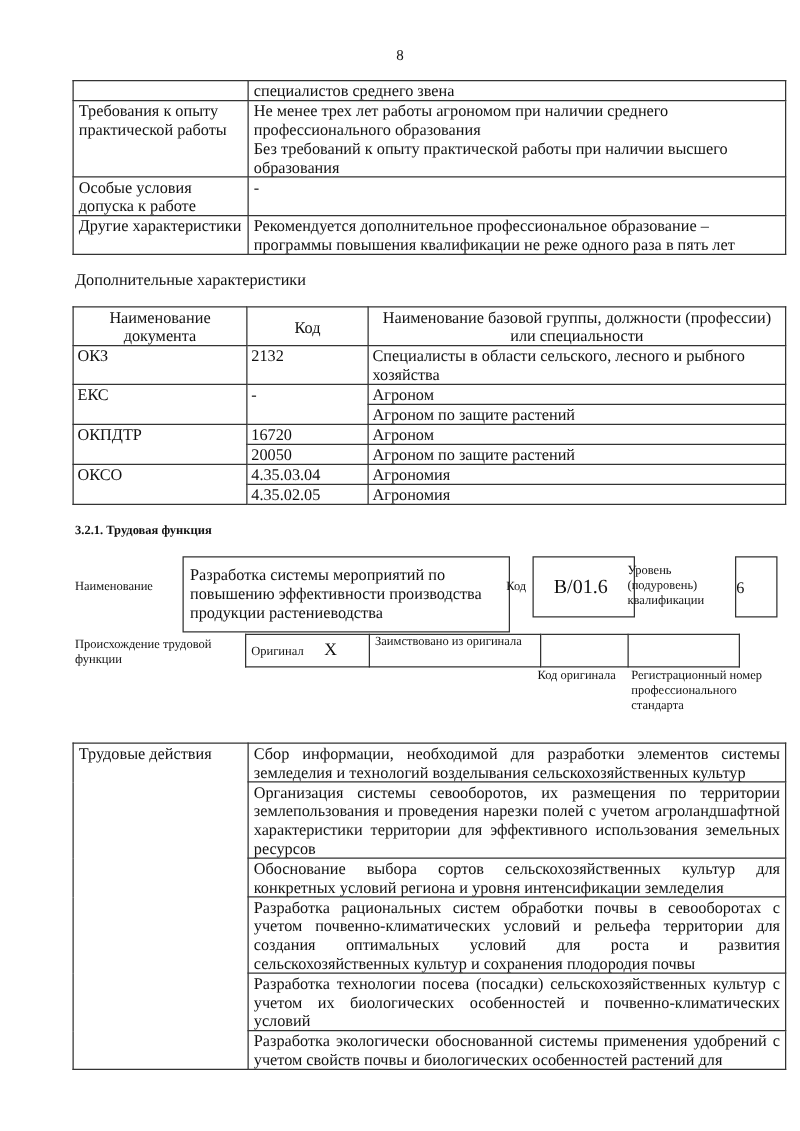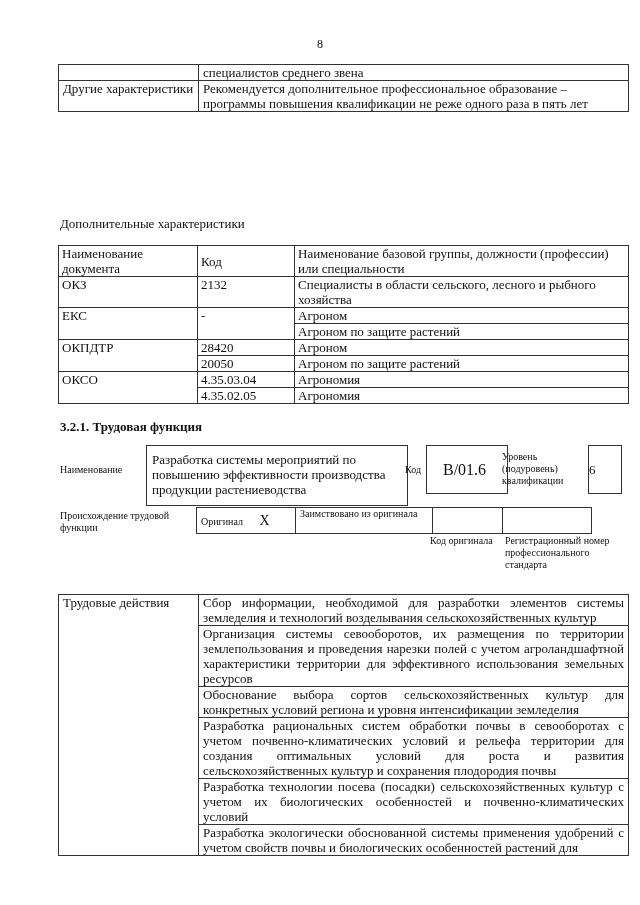--- a/index.html
+++ b/index.html
@@ -6,40 +6,51 @@
   body { width:640px; height:905px; position:relative; overflow:hidden;
          font-family:"Liberation Serif", "DejaVu Serif", serif; color:#111; }
   .abs { position:absolute; }
   .pnum { left:0; width:640px; top:37px; text-align:center; font-size:12px; }
   table { border-collapse:collapse; position:absolute;border-radius:15px; }
   td { border:1px solid #333; vertical-align:top; padding:0 4px; font-size:13px; line-height:15px; }
   .t1 { left:58px; top:64px; width:571px; }
   .t1 td.lab { width:131px; }
   .t2 { left:58px; top:245px; width:571px; }
   .t2 td { padding:0 3px; }
-  .t2 .hd td { vertical-align:middle; }
+  .t2 .hd td { text-align:center; vertical-align:middle; }
   .add-title { left:60px; top:216px; font-size:13px; }
-  .sec { left:60px; top:419px; font-size:13px; font-weight:bold; }
+  .sec { left:60px; top:419px; font-size:10px; font-weight:bold; }
   .lbl-small { font-size:10px; line-height:12px; }
   .box { border:1px solid #333; position:absolute; }
   .t3 { left:58px; top:594px; width:571px; }
   .t3 td.lab { width:131px; }
   .t3 td.jt { text-align:justify; text-align-last:justify; }
   .center { text-align:left; }
 </style>
 </head>
 <body>
 
 <div class="abs pnum">8</div>
 
 <table class="t1">
   <tbody>
       <tr>
     <td class="lab"></td>
     <td>специалистов среднего звена</td>
+  </tr>
+  <tr>
+    <td class="lab">Требования к опыту практической работы</td>
+    <td>
+      <div>Не менее трех лет работы агрономом  при наличии среднего профессионального образования</div>
+      <div>Без требований к опыту практической работы при наличии высшего образования</div>
+    </td>
+  </tr>
+  <tr>
+    <td class="lab">Особые условия допуска к работе</td>
+    <td>-</td>
   </tr>
   <tr>
     <td class="lab">Другие характеристики</td>
     <td>Рекомендуется дополнительное профессиональное образование – программы повышения квалификации не реже одного раза в пять лет</td>
   </tr>
 </tbody>
   </table>
 
 <div class="abs add-title">Дополнительные характеристики</div>
 
@@ -63,21 +74,21 @@
   <tr>
     <td rowspan="2">ЕКС</td>
     <td rowspan="2">-</td>
     <td>Агроном</td>
   </tr>
   <tr>
     <td>Агроном по защите растений</td>
   </tr>
   <tr>
     <td rowspan="2">ОКПДТР</td>
-    <td>28420</td>
+    <td>16720</td>
     <td>Агроном</td>
   </tr>
   <tr>
     <td>20050</td>
     <td>Агроном по защите растений</td>
   </tr>
   <tr>
     <td rowspan="2">ОКСО</td>
     <td>4.35.03.04</td>
     <td>Агрономия</td>

